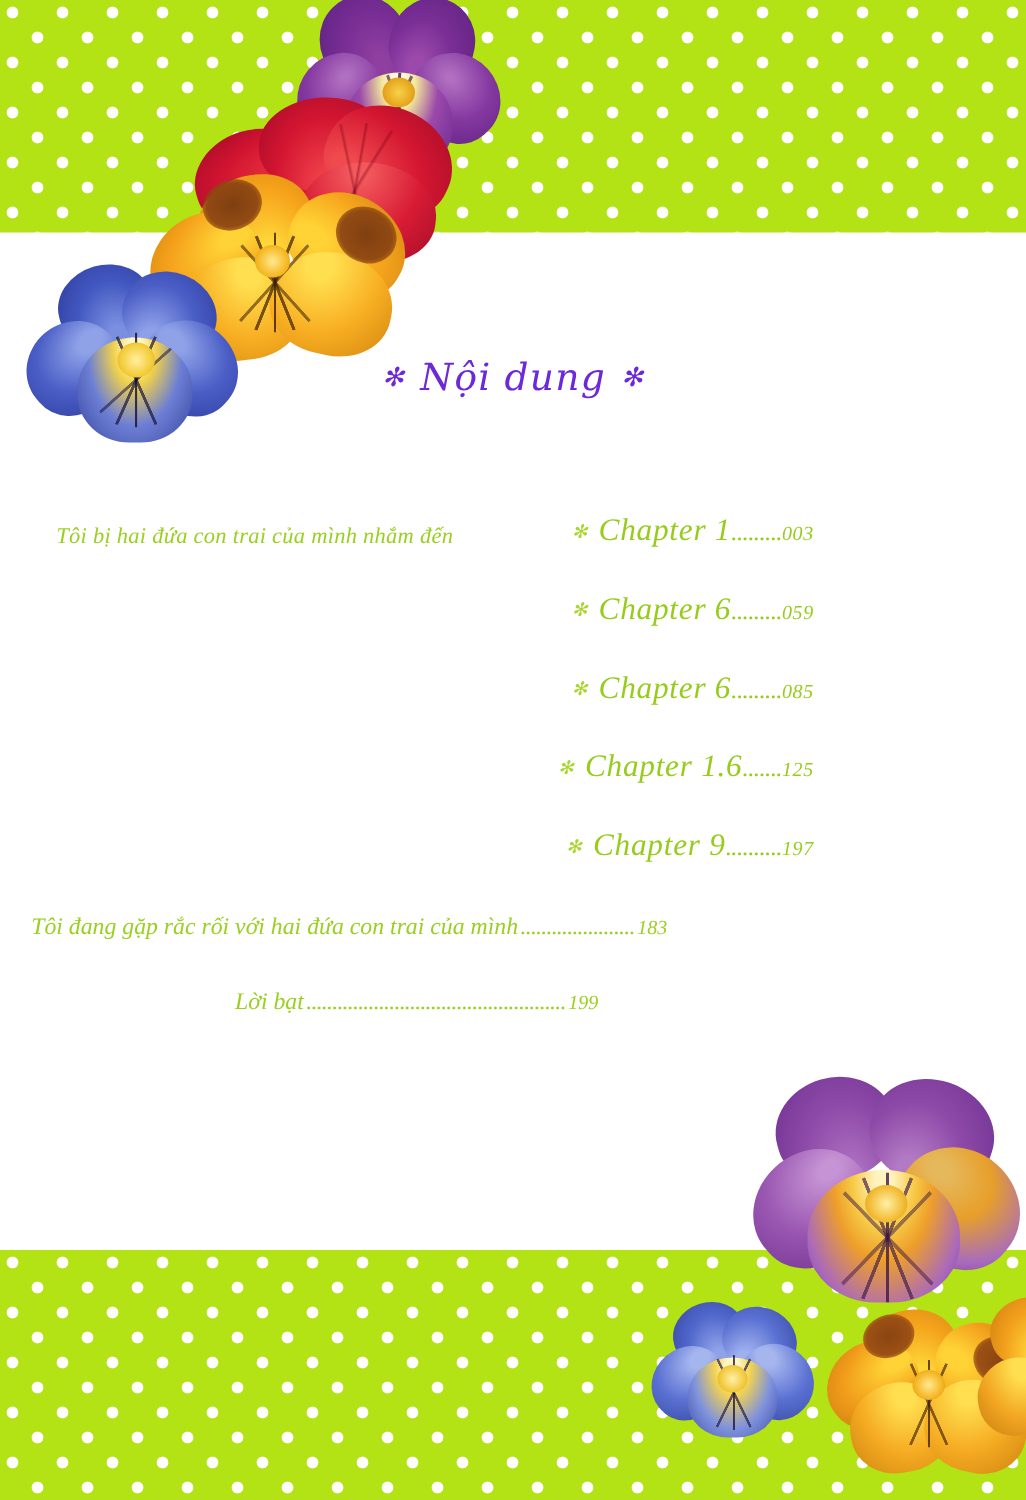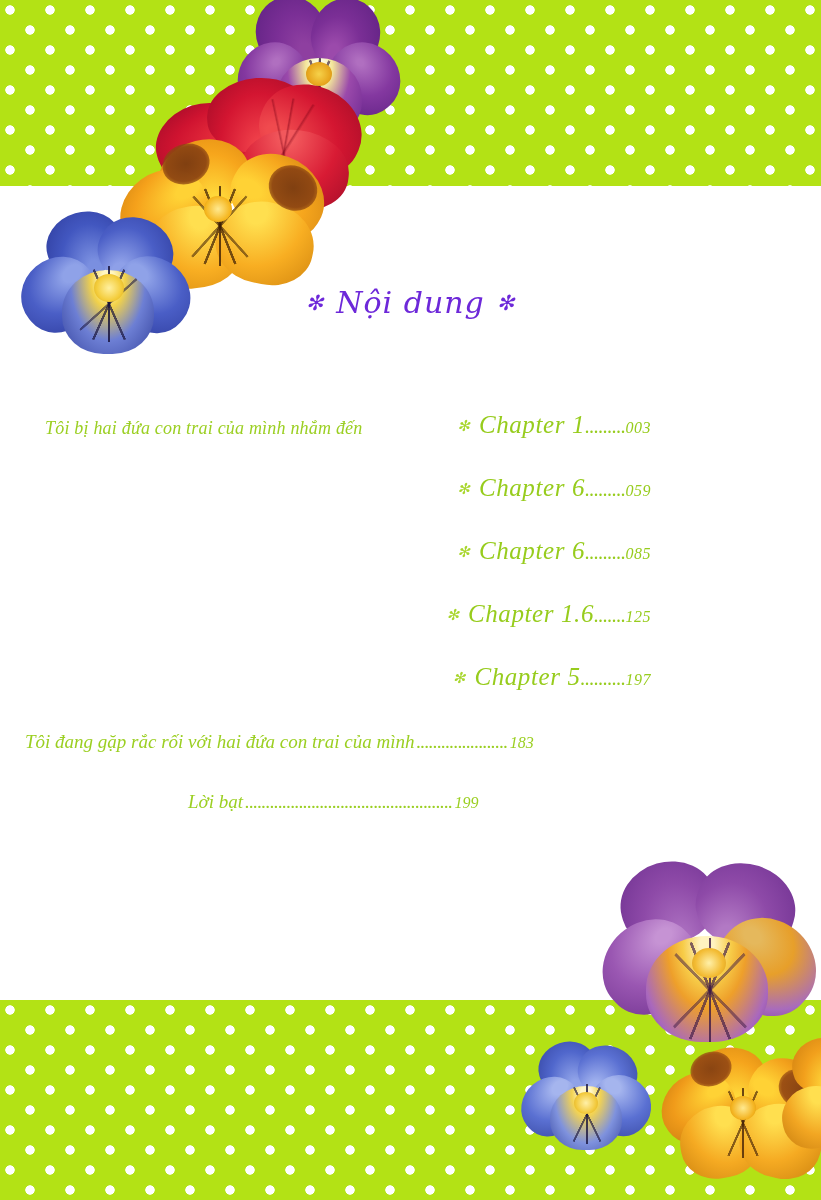--- a/index.html
+++ b/index.html
@@ -394,21 +394,21 @@
           <span class="chapter-ast">✻</span>
           <span class="chapter-label">Chapter 1.6</span>
           <span class="leader-dots">.......</span>
           <span class="page-no">125</span>
         </span>
       </div>
 
       <div class="toc-row">
         <span class="row-inner">
           <span class="chapter-ast">✻</span>
-          <span class="chapter-label">Chapter 5</span>
+          <span class="chapter-label">Chapter 9</span>
           <span class="leader-dots">..........</span>
           <span class="page-no">197</span>
         </span>
       </div>
 
       <div class="toc-row wide2">
         <span class="entry-wide" style="left:25px;margin-top:44px;">
           <span class="e-title">Tôi đang gặp rắc rối với hai đứa con trai của mình</span>
           <span class="e-dots">......................</span>
           <span class="e-page">183</span>

